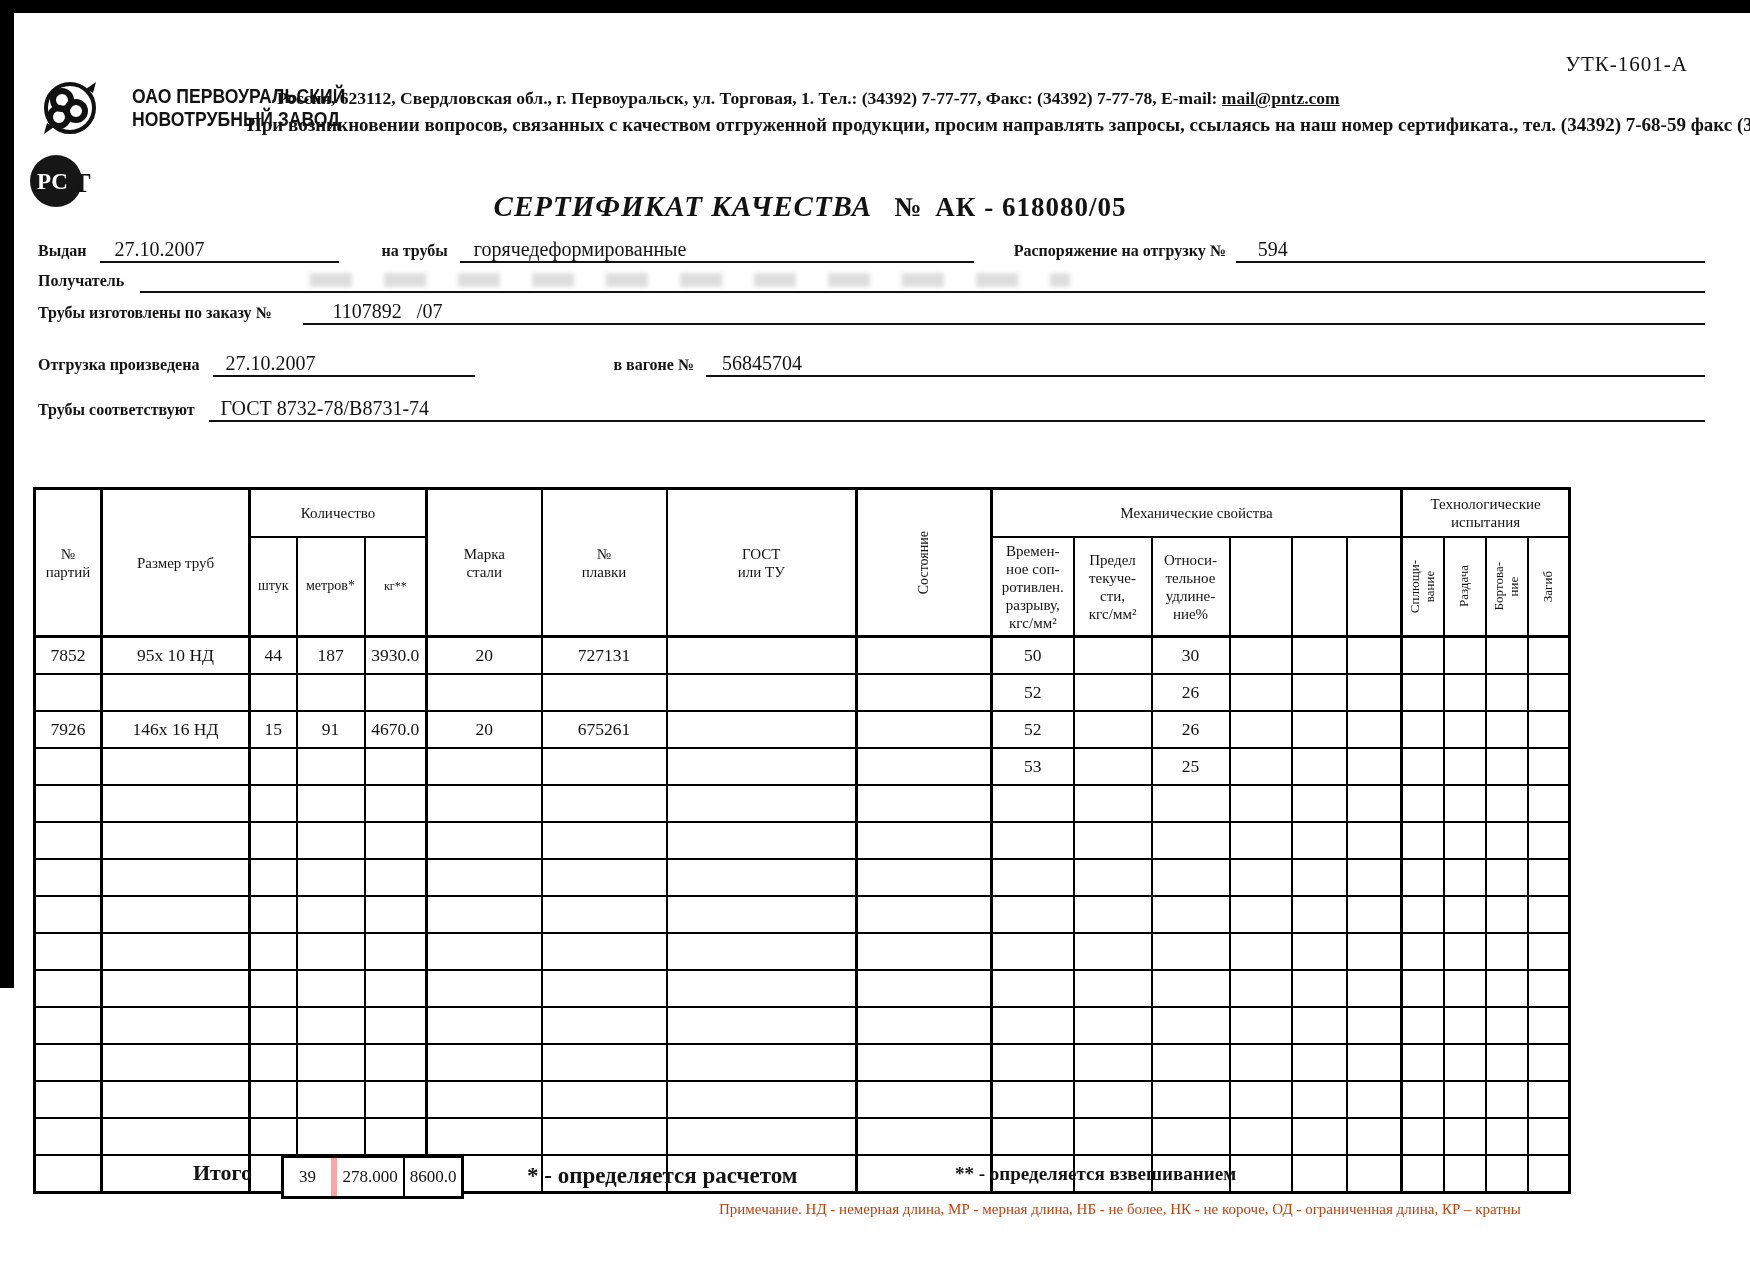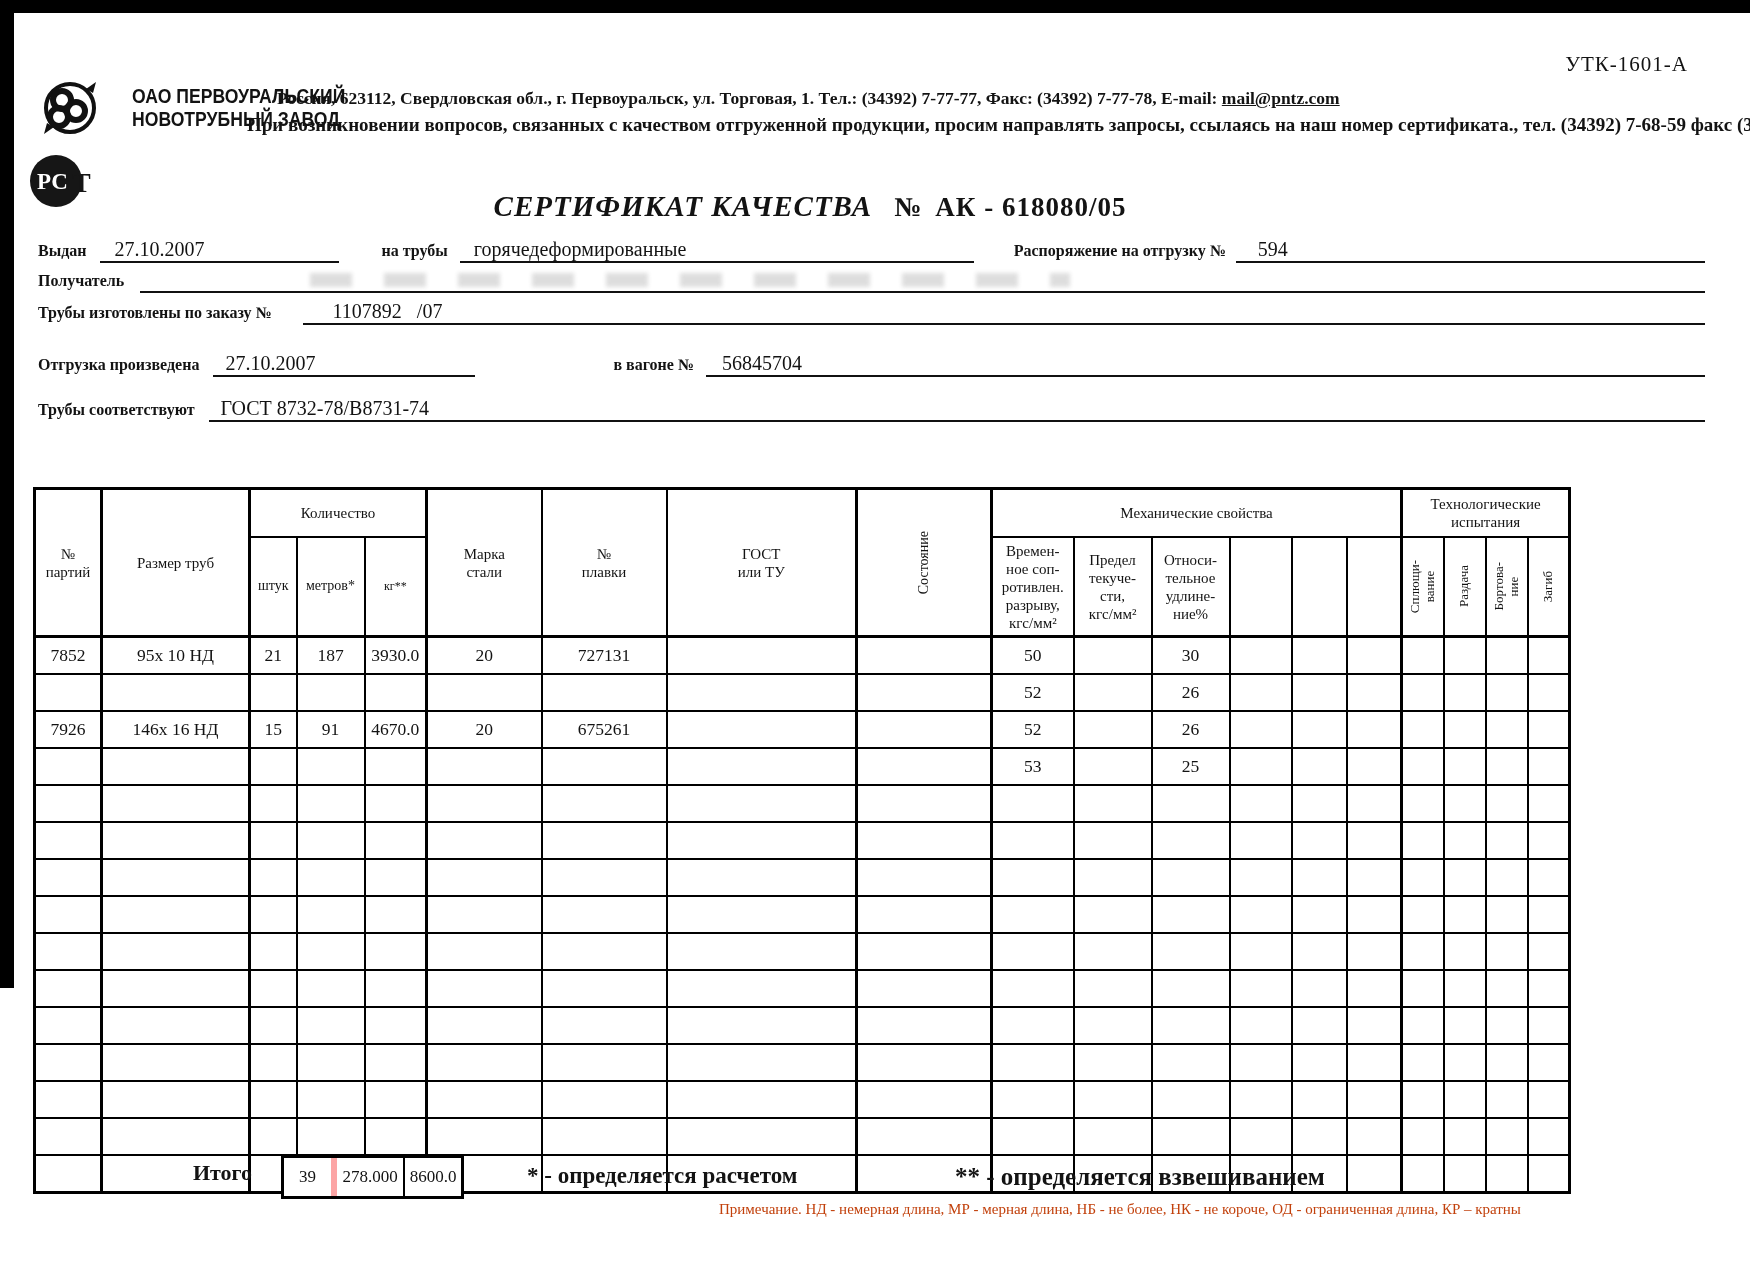--- a/index.html
+++ b/index.html
@@ -46,21 +46,21 @@
   .vert{writing-mode:vertical-rl;transform:rotate(180deg);margin:0 auto;font-size:13px;line-height:1.15;white-space:pre-line;}
 
   .total-label{position:absolute;left:140px;top:1160px;width:112px;text-align:right;font-weight:bold;font-size:22px;}
   .total-box{position:absolute;left:281px;top:1155px;width:177px;height:38px;border:3px solid #000;
     display:flex;align-items:stretch;background:#fff;}
   .total-cell{display:flex;align-items:center;justify-content:center;font-size:17px;}
   .tc1{width:47px;border-right:6px solid #fca5a5;}
   .tc2{width:66px;border-right:2px solid #000;}
   .tc3{flex:1;}
   .note-calc{position:absolute;left:527px;top:1163px;font-weight:bold;font-size:23px;}
-  .note-weigh{position:absolute;left:955px;top:1163px;font-weight:bold;font-size:25px;}
+  .note-weigh{position:absolute;left:955px;top:1163px;font-weight:bold;font-size:19px;}
   .footnote{position:absolute;left:719px;top:1201px;font-size:15px;color:#c2410c;white-space:nowrap;}
 </style>
 </head>
 <body>
 
 <div class="page">
   <div class="scan-top"></div>
   <div class="scan-left"></div>
 
   <div class="form-code">УТК-1601-А</div>
@@ -188,21 +188,21 @@
         <th><div class="vert">Раздача</div></th>
         <th><div class="vert">Бортова-
 ние</div></th>
         <th><div class="vert">Загиб</div></th>
       </tr>
     </thead>
     <tbody>
         <tr>
           <td>7852</td>
           <td class="bl3">95х 10 НД</td>
-          <td class="bl3">21</td>
+          <td class="bl3">44</td>
           <td>187</td>
           <td>3930.0</td>
           <td class="bl3">20</td>
           <td>727131</td>
           <td></td>
           <td class="bl3"></td>
           <td class="bl3">50</td>
           <td></td>
           <td>30</td>
           <td></td>

